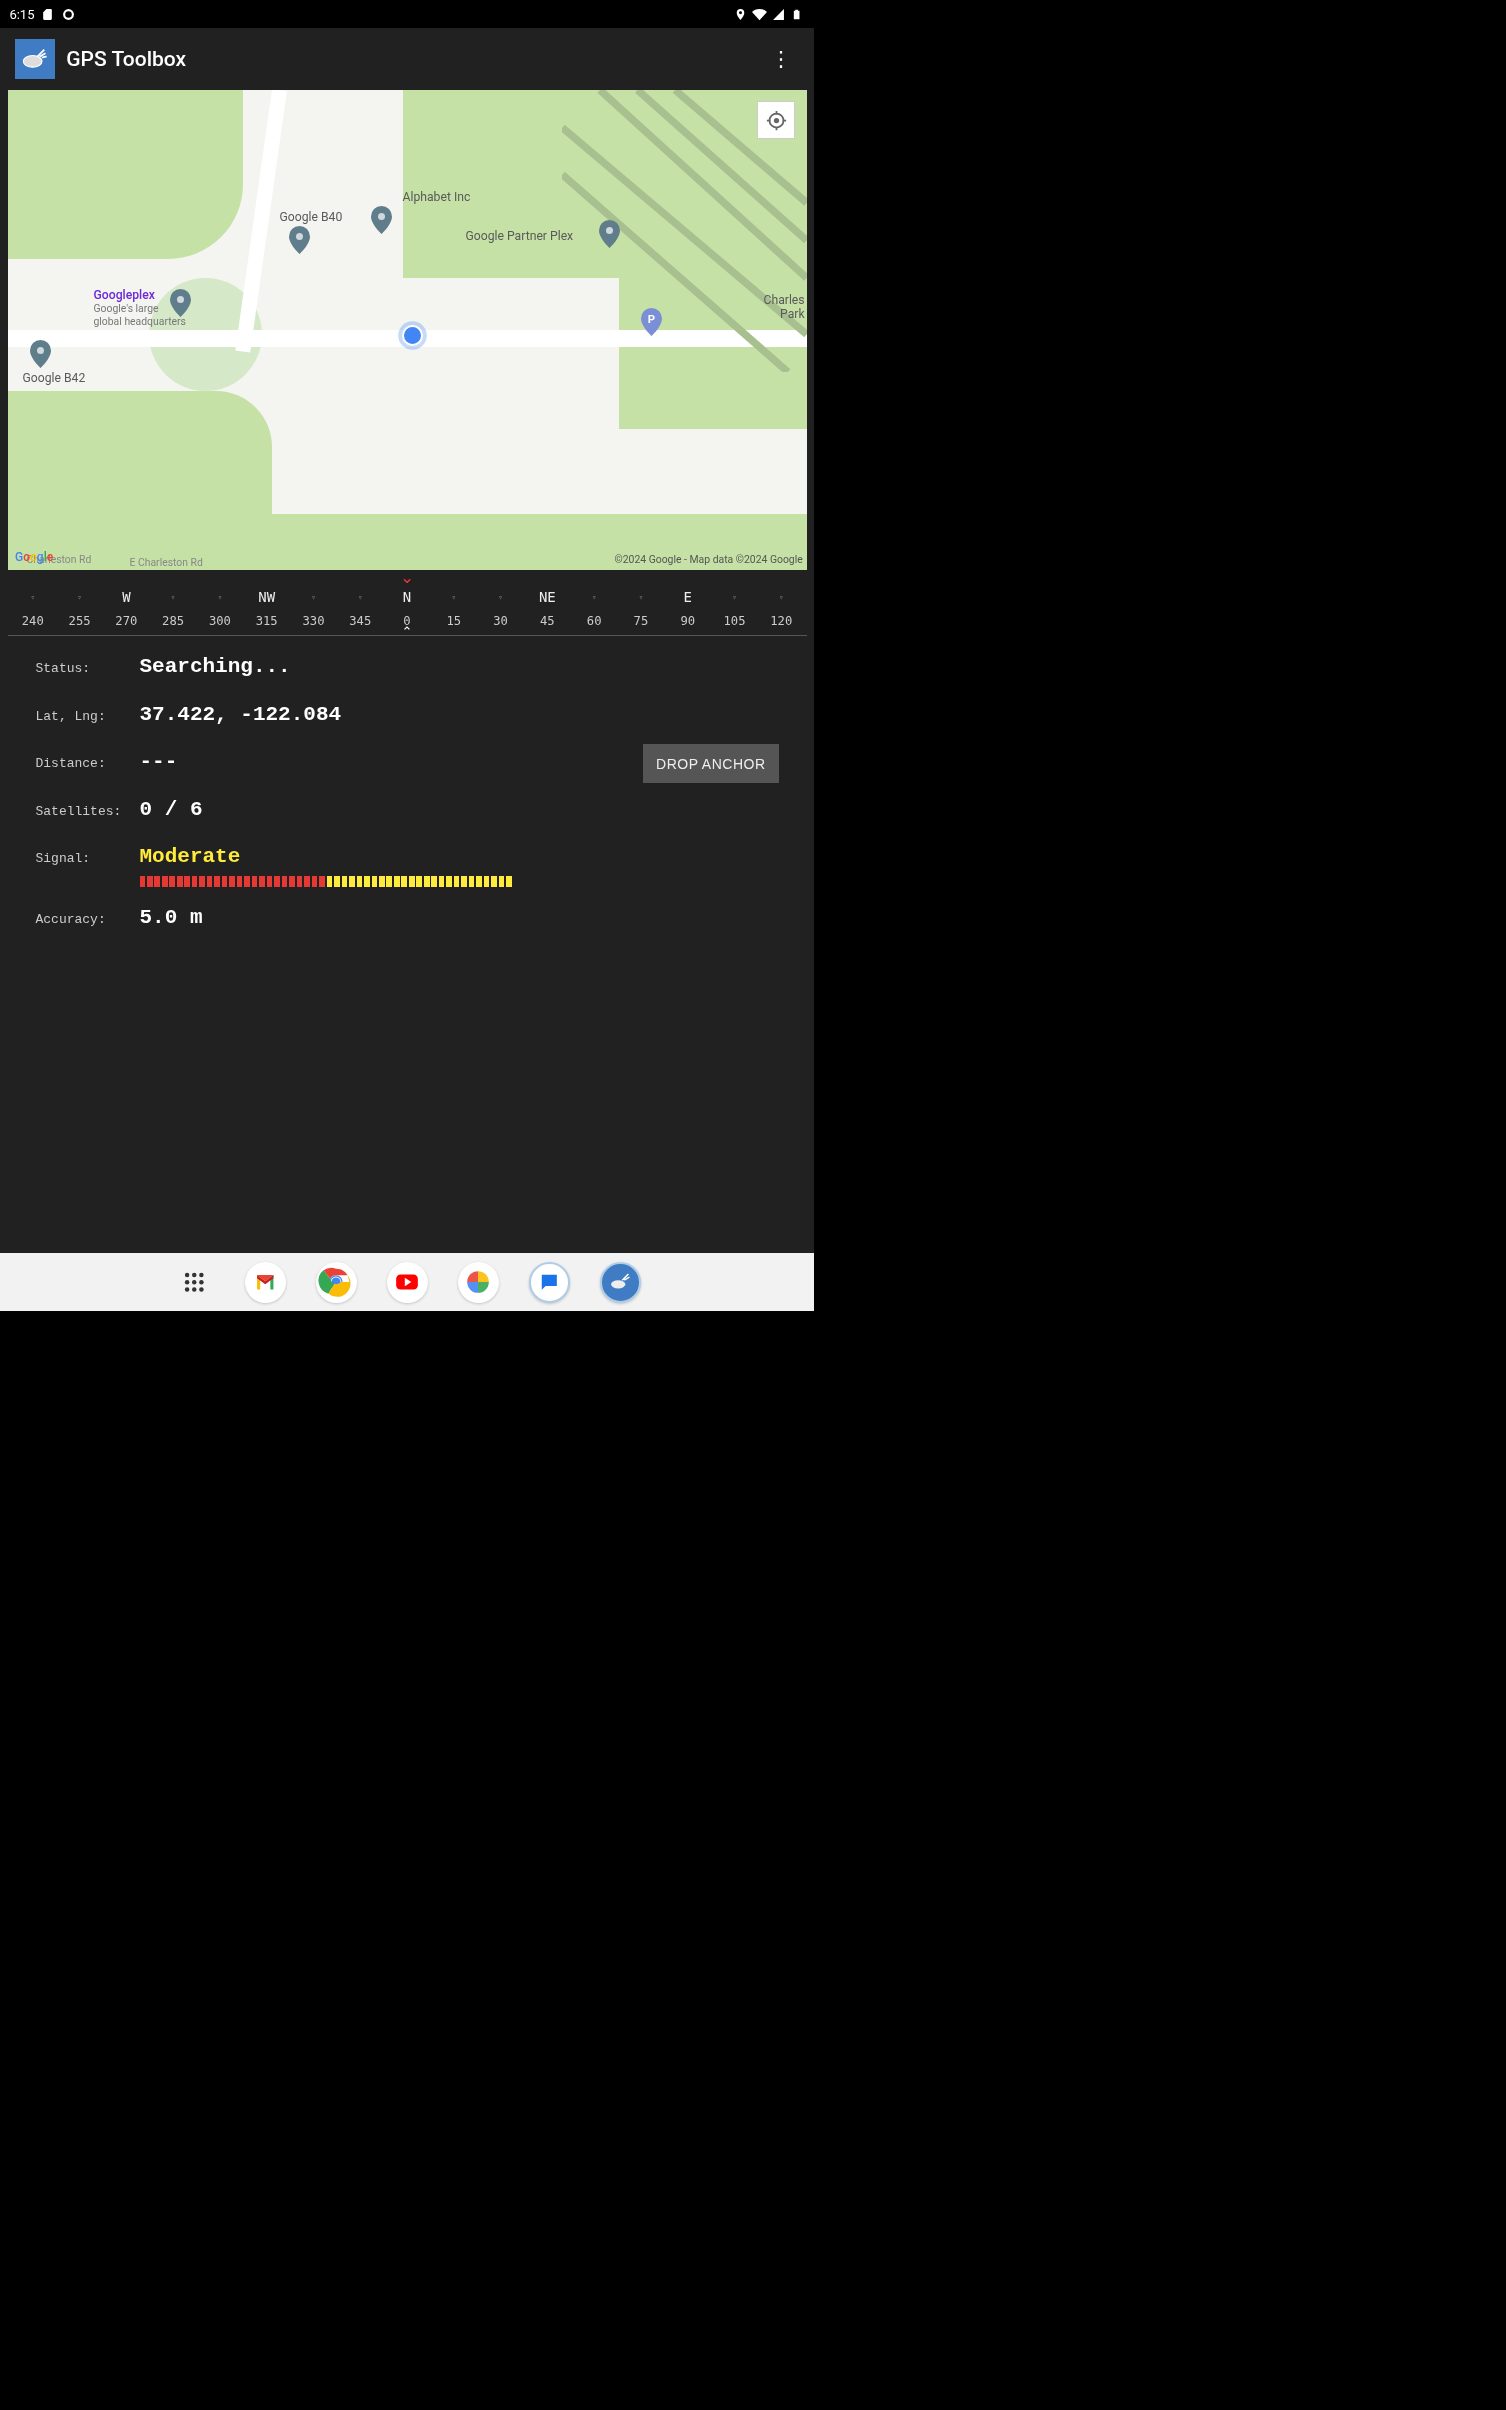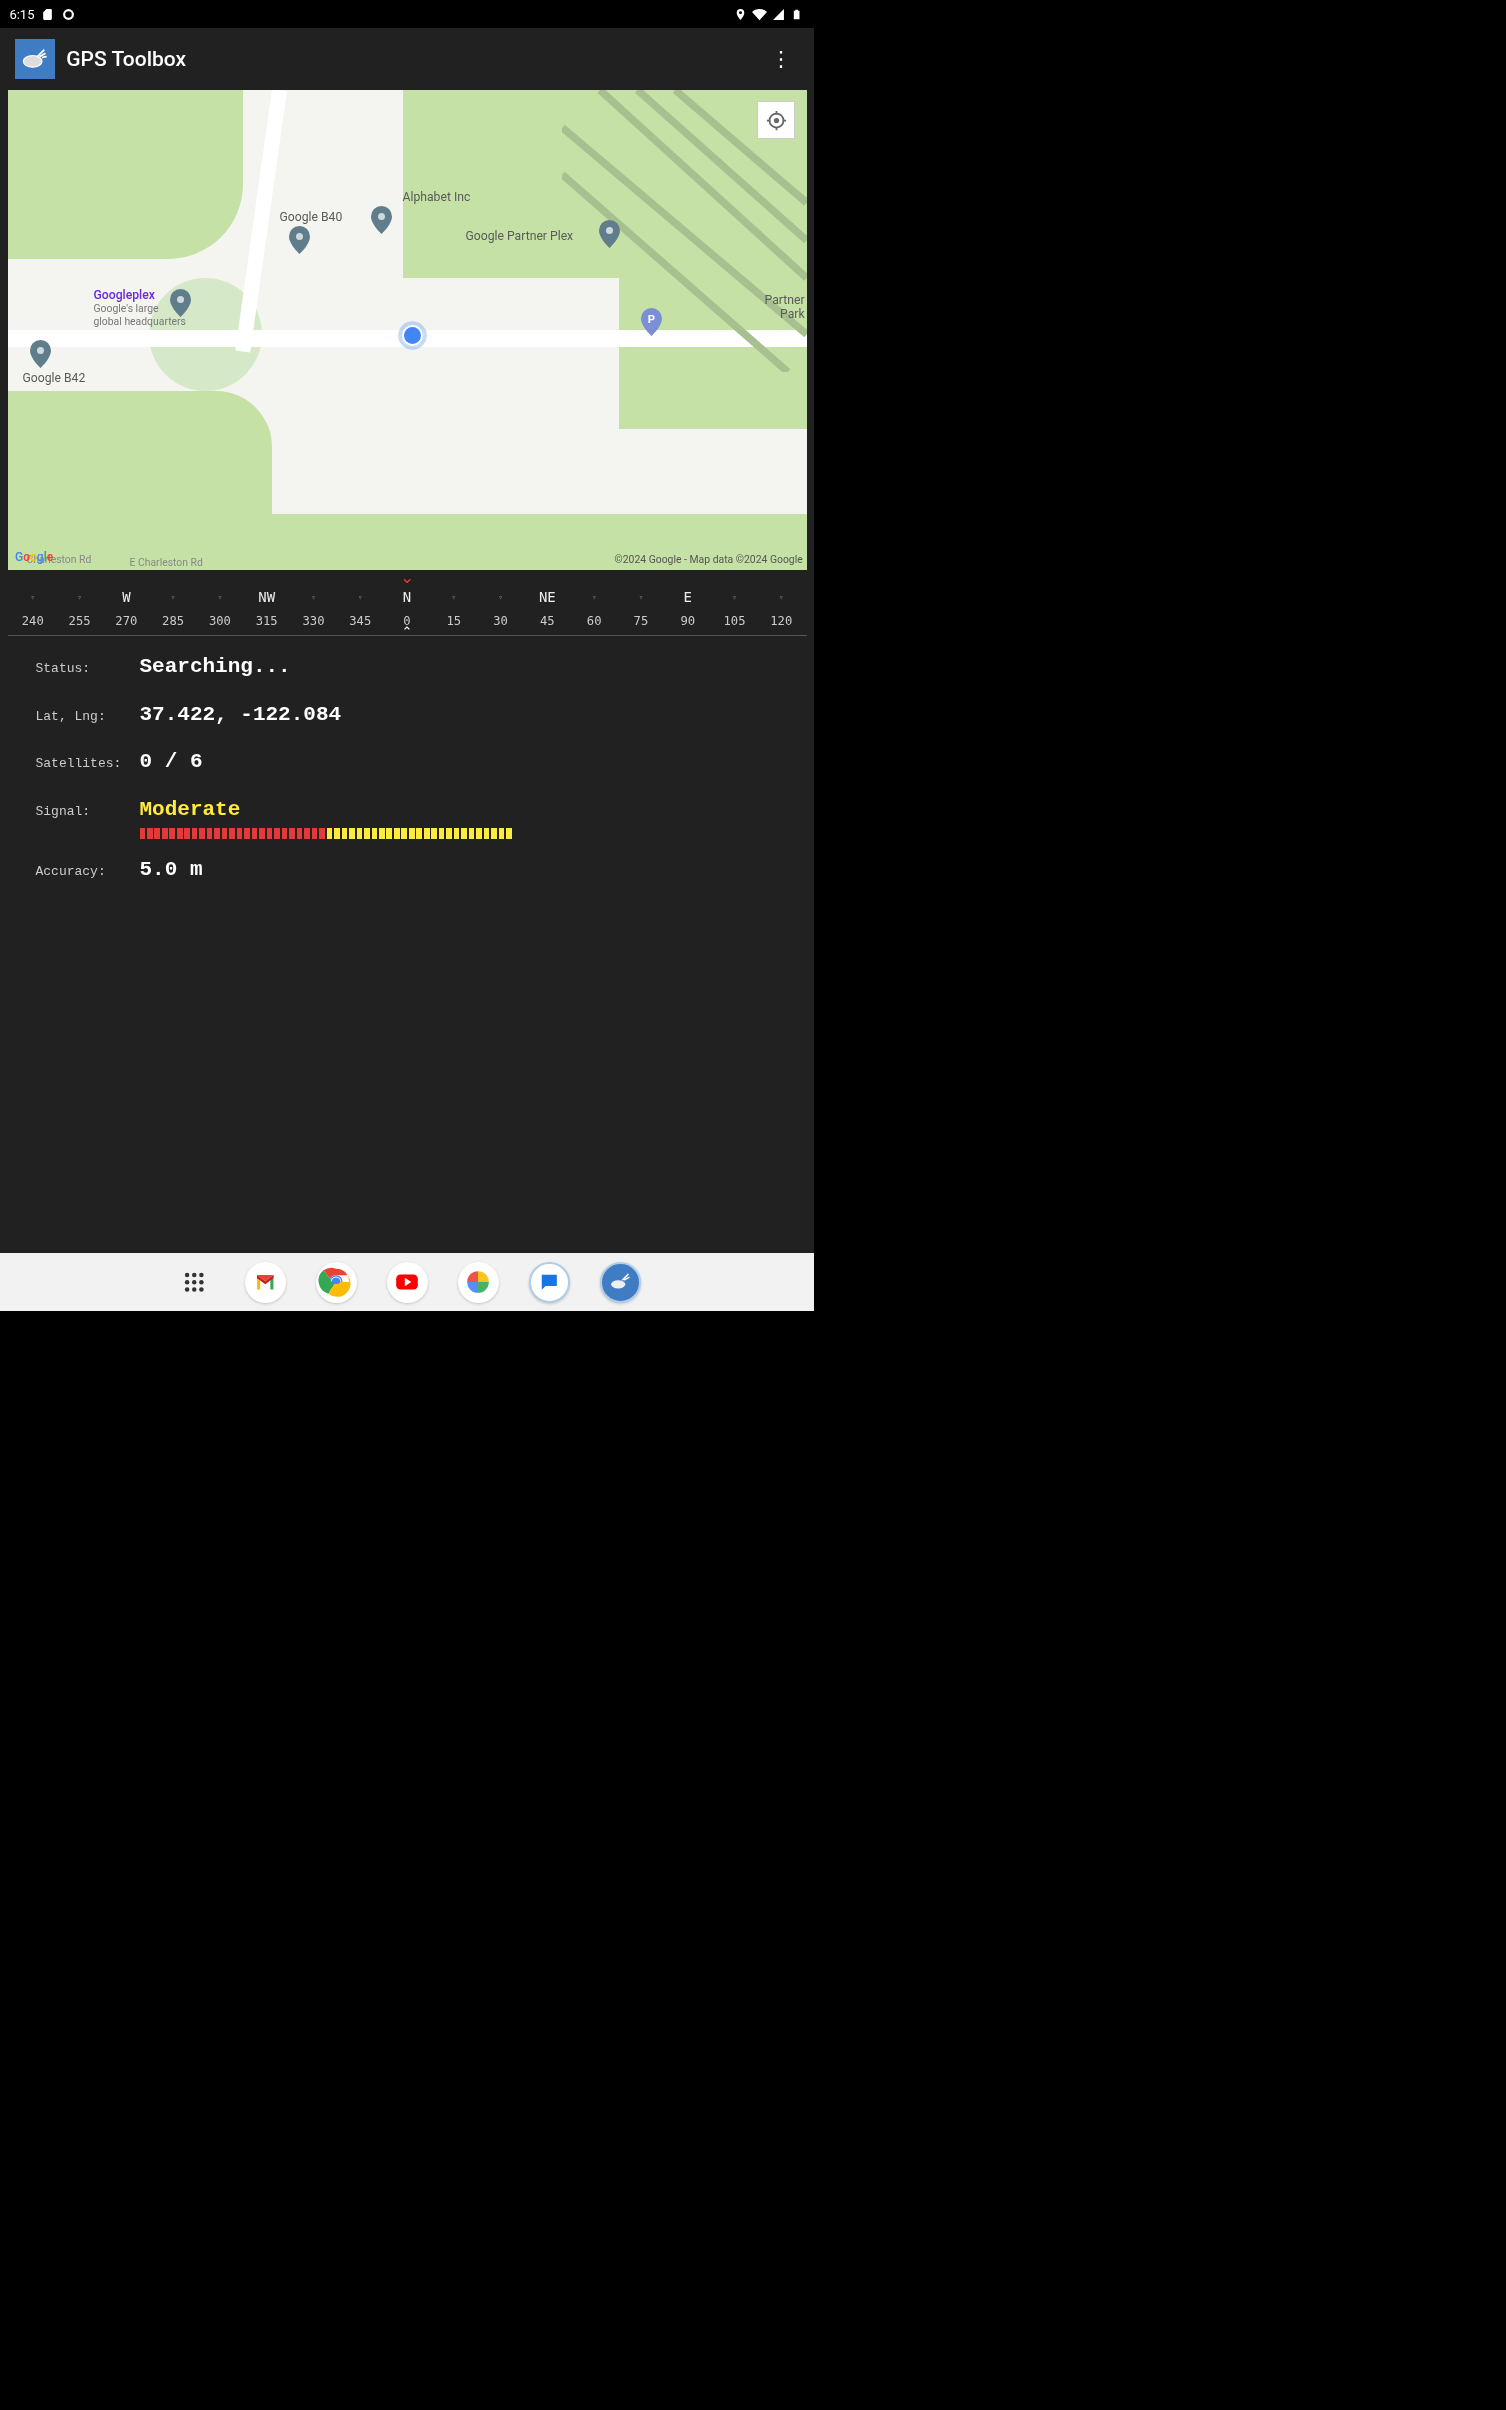--- a/index.html
+++ b/index.html
@@ -180,21 +180,21 @@
           <circle cx="12" cy="12" r="4" fill="#cfd8dc"></circle>
         </svg></div>
     <div class="map-label" style="left:15px;top:281px;">Google B42</div>
 
     <div class="map-pin" style="left:633px;top:218px;"><svg viewBox="0 0 24 32">
           <path fill="#7b8fd6" d="M12 0a12 12 0 00-12 12c0 9 12 20 12 20s12-11 12-20A12 12 0 0012 0z"></path>
           <text x="12" y="17" font-size="13" fill="#fff" text-anchor="middle" font-weight="bold">P</text>
         </svg></div>
 
     <div class="map-label" style="right:1.9px;top:203px;text-align:right">
-      <div>Partner</div>
+      <div>Charles</div>
       <div>Park</div>
     </div>
 
     <div class="map-label" style="left:19px;bottom:3.8px;font-size:10.4px;color:#888">Charleston Rd</div>
     <div class="map-label" style="left:122px;bottom:0.9px;font-size:10.4px;color:#888">E Charleston Rd</div>
 
     <div class="loc-dot"></div>
 
     <div class="my-loc-btn">
       <svg viewBox="0 0 24 24" width="21" height="21" fill="#666">
@@ -254,20 +254,25 @@
   <div class="data-panel">
     <div class="data-row">
       <div class="data-label">Status:</div>
       <div class="data-value">Searching...</div>
     </div>
     <div class="data-row">
       <div class="data-label">Lat, Lng:</div>
       <div class="data-value">37.422, -122.084</div>
     </div>
     <div class="data-row">
+      <div class="data-label">Distance:</div>
+      <div class="data-value">---</div>
+      <button class="drop-anchor">DROP ANCHOR</button>
+    </div>
+    <div class="data-row">
       <div class="data-label">Satellites:</div>
       <div class="data-value">0 / 6</div>
     </div>
     <div class="data-row" style="flex-direction:column;align-items:flex-start;margin-bottom:19px;">
       <div style="display:flex;align-items:baseline;width:100%;">
         <div class="data-label">Signal:</div>
         <div class="data-value yellow">Moderate</div>
       </div>
       <div class="signal-bar" id="signal-bar" style="margin-left:104px;">
           <div class="signal-seg red"></div>

